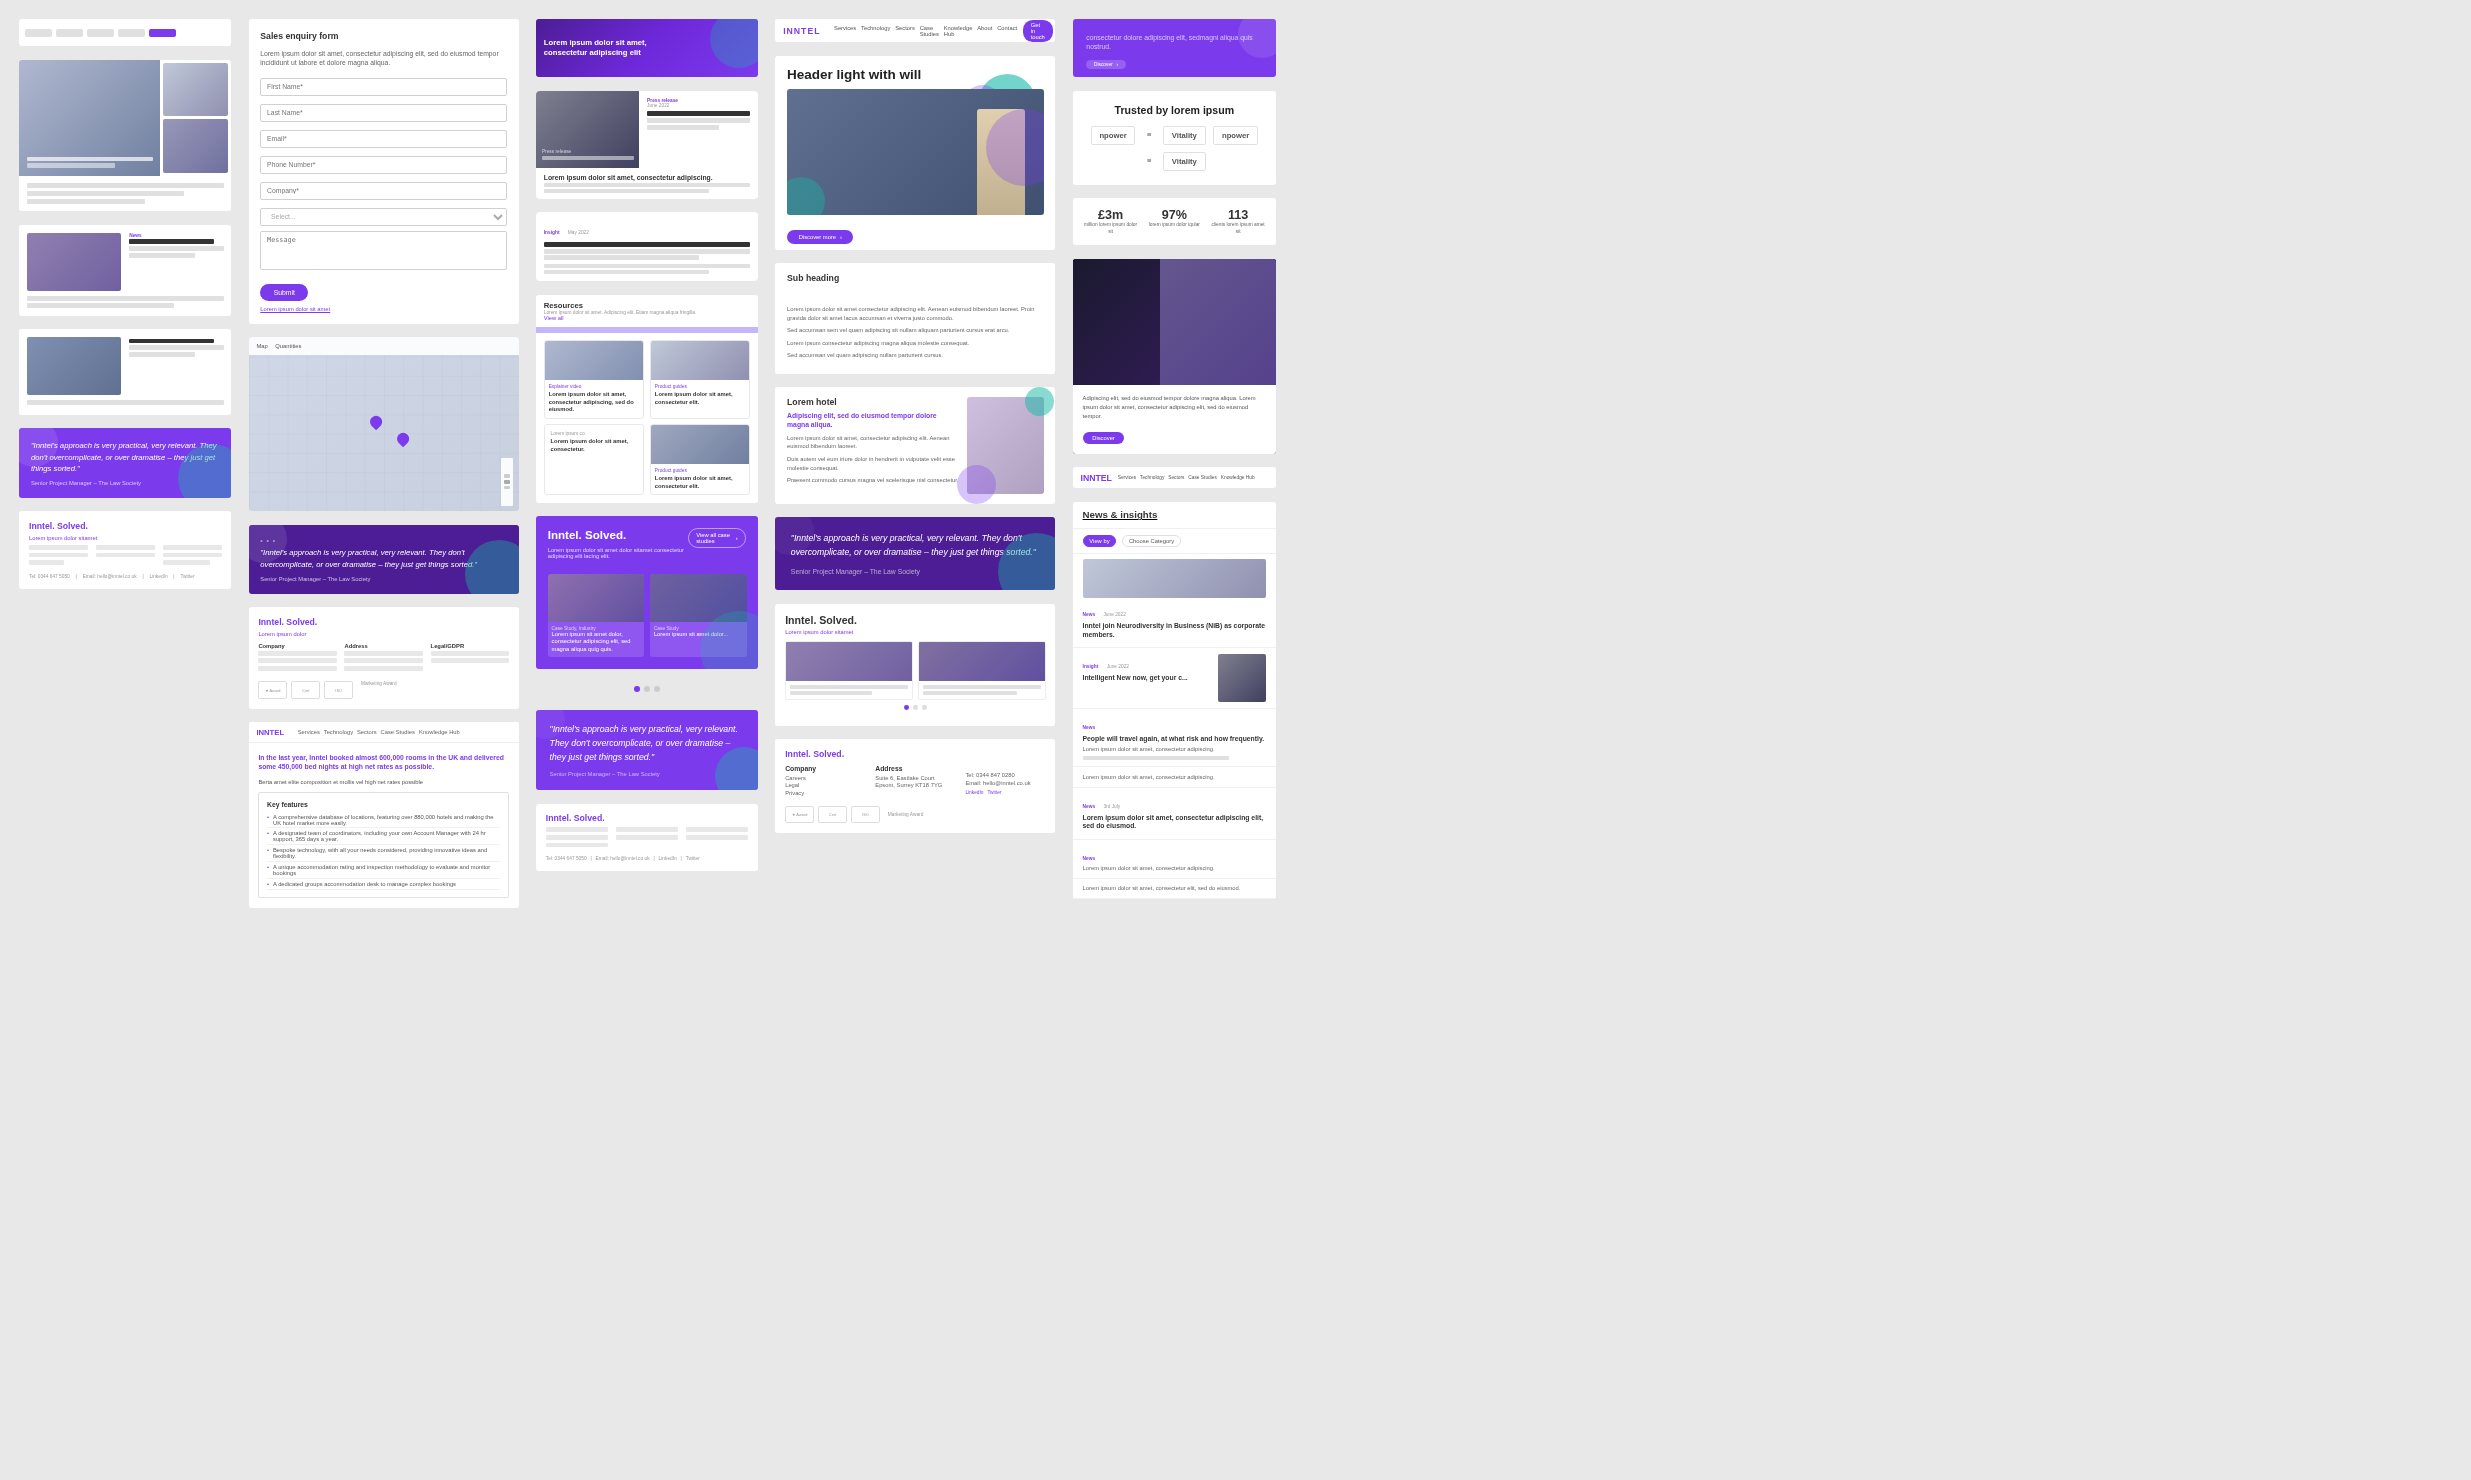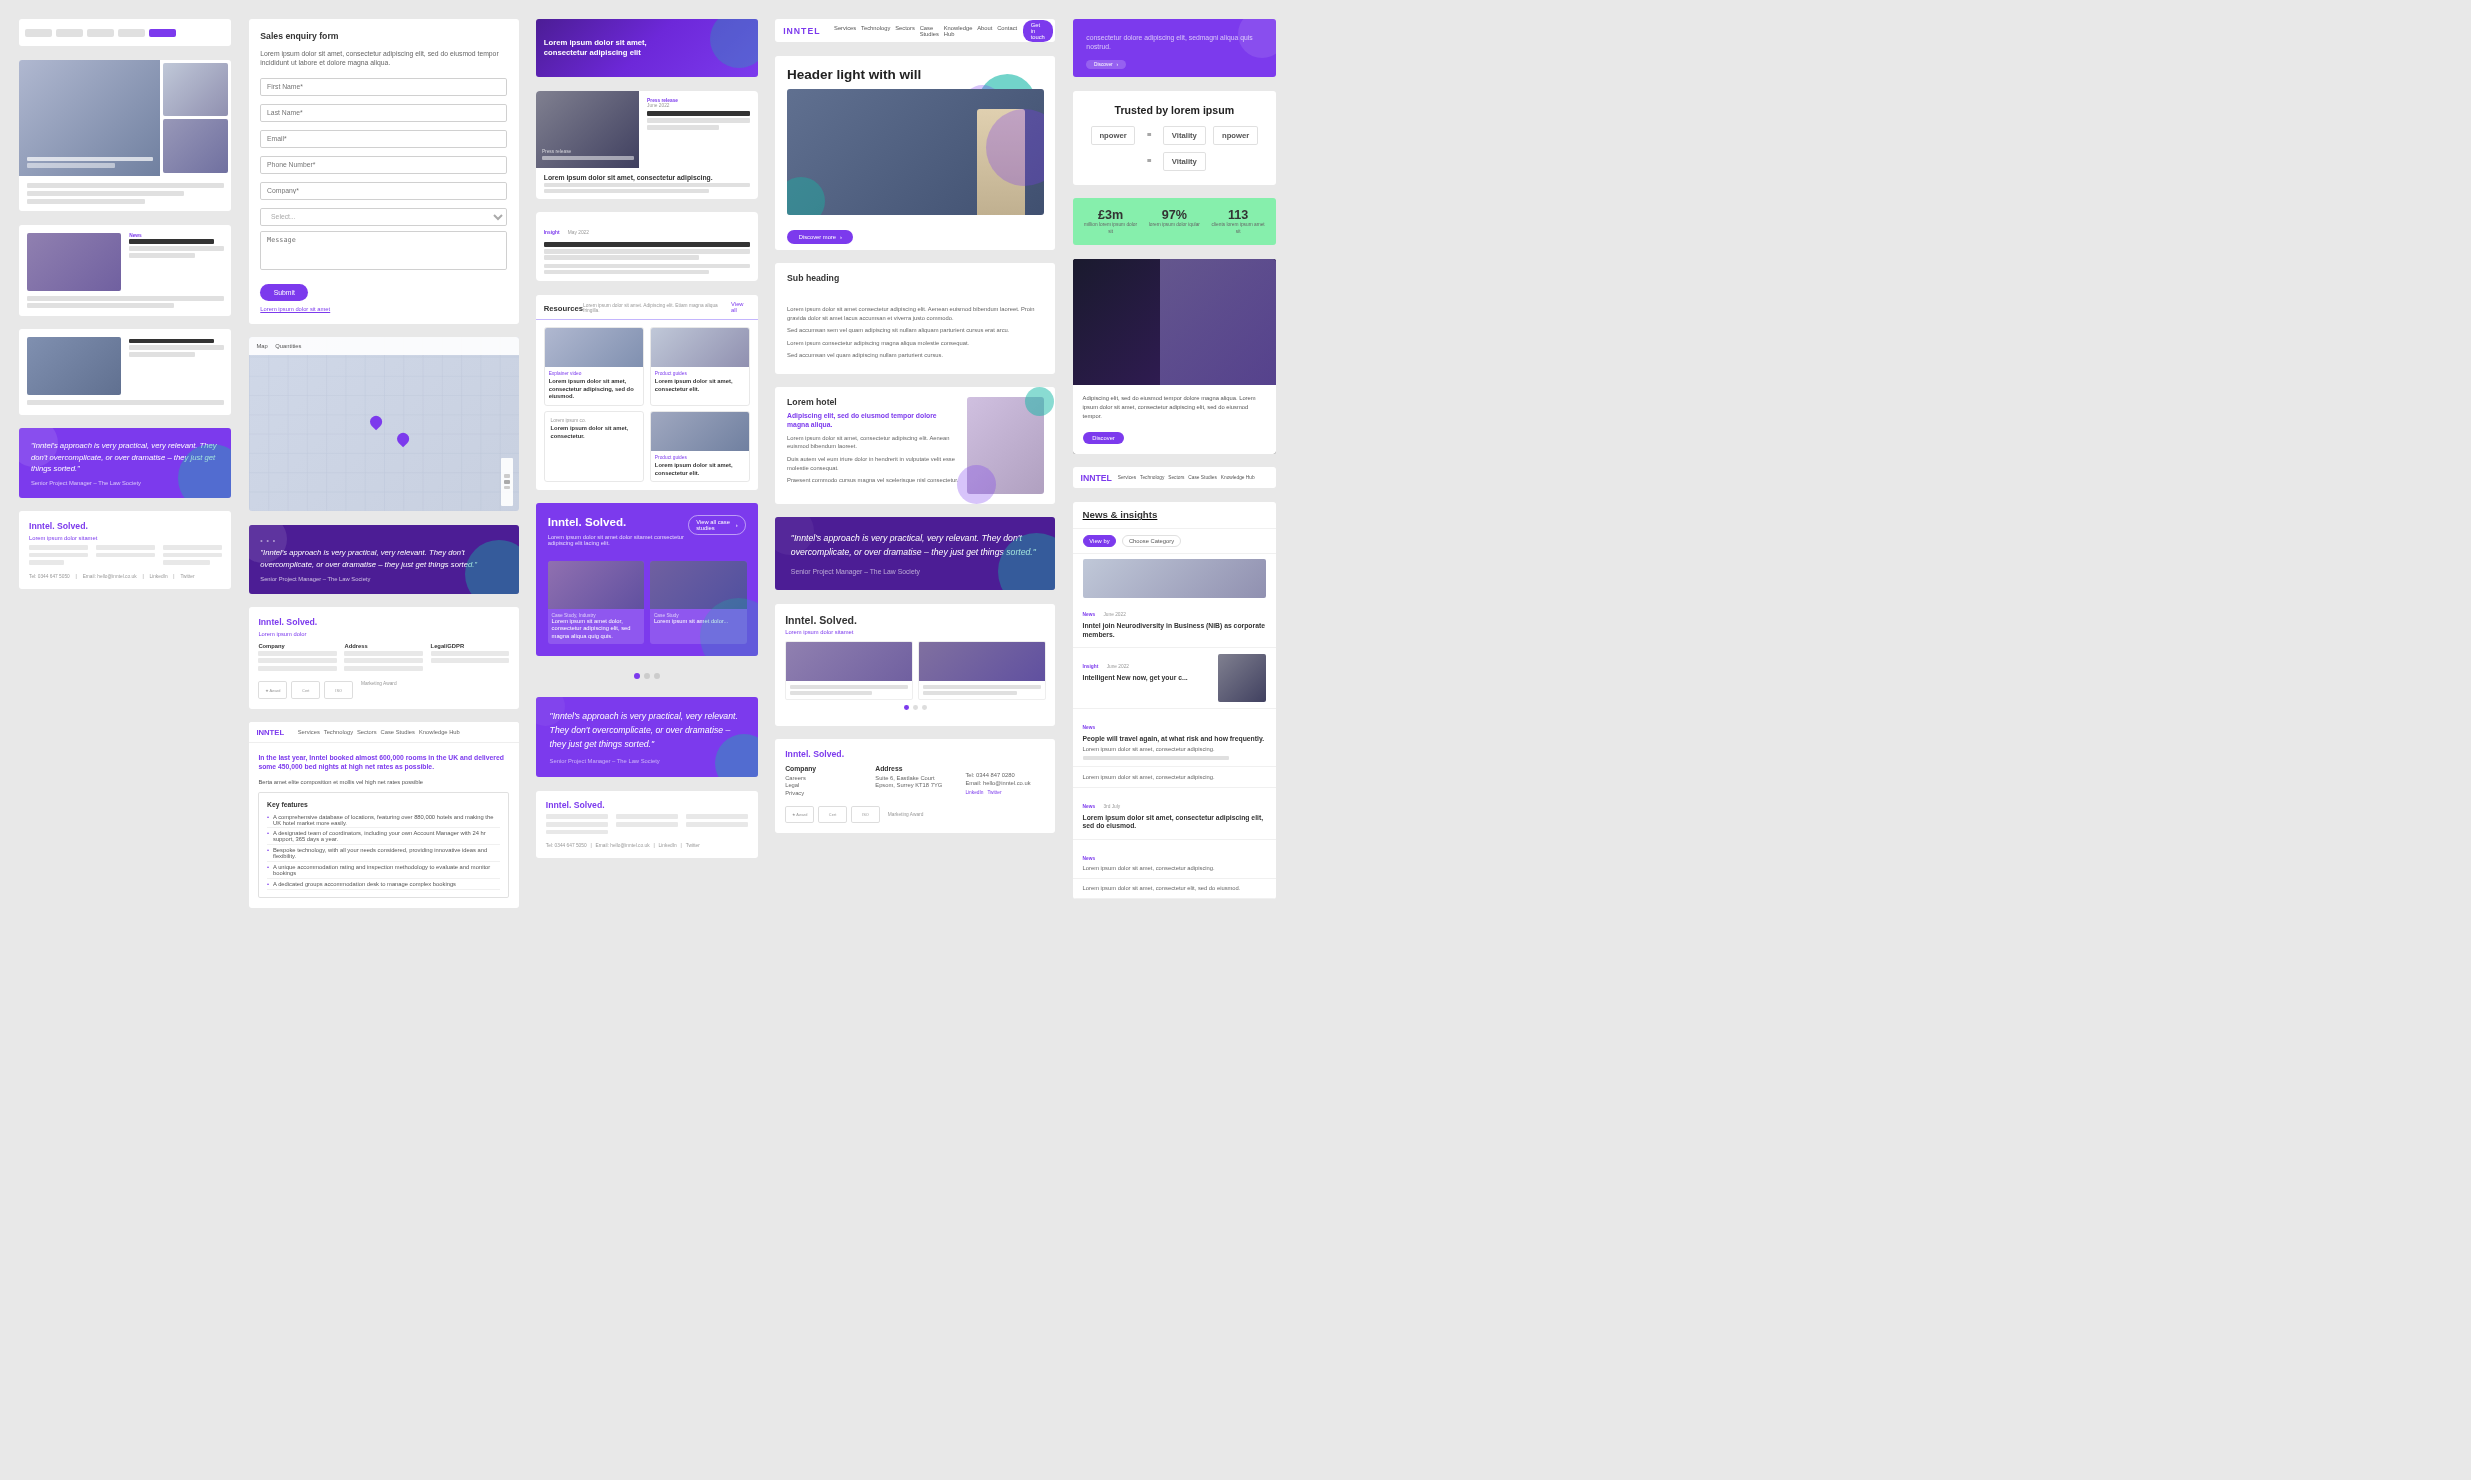--- a/index.html
+++ b/index.html
@@ -256,23 +256,24 @@
     .c3-hero .text { color: white; font-size: 7.7px; font-weight: bold; line-height: 1.3; }
 
     .resources-panel {
       background: #fff;
       border-radius: 2.9px;
       overflow: hidden;
     }
     .resources-panel .rh {
       display: flex;
       justify-content: space-between;
-      align-items: flex-end;
+      align-items: flex-start;
       padding: 5.8px 7.7px;
-      border-bottom: 1px solid #c4b5fd;
+      border-bottom: 6px solid #c4b5fd;
+      flex-direction: column;
     }
     .resources-panel .rh .rtitle { font-size: 7.7px; font-weight: bold; color: #333; }
     .resources-panel .rgrid {
       display: grid;
       grid-template-columns: 1fr 1fr;
       gap: 5.8px;
       padding: 7.7px;
     }
     .resource-card {
       border: 1px solid #e8e8e8;
@@ -455,21 +456,21 @@
     .trusted-panel .logo-item {
       font-size: 7.7px;
       color: #555;
       font-weight: bold;
       padding: 3.9px 7.7px;
       border: 1px solid #e0e0e0;
       border-radius: 1.9px;
     }
 
     .stats-panel {
-      background: #86efac;
+      background: #ffffff;
       border-radius: 2.9px;
       padding: 9.7px;
       display: flex;
       gap: 7.7px;
     }
     .stats-panel .stat { flex: 1; text-align: center; }
     .stats-panel .stat .sv { font-size: 12.6px; font-weight: bold; color: #333; }
     .stats-panel .stat .sl { font-size: 4.8px; color: #666; line-height: 1.4; }
 
     .who-panel {

